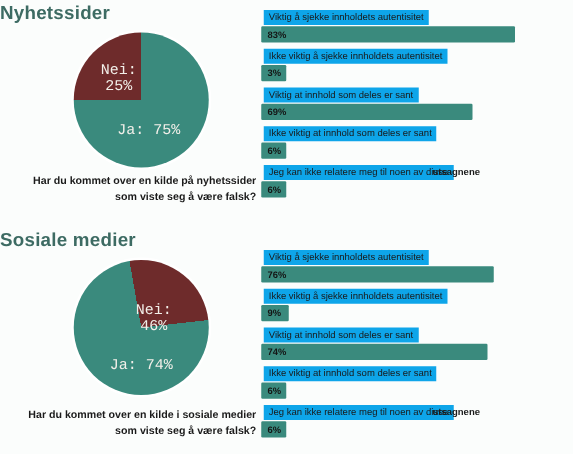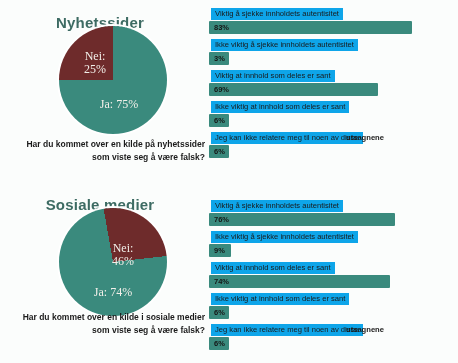--- a/index.html
+++ b/index.html
@@ -8,33 +8,32 @@
     background:#fbfdfc;
     font-family:"Liberation Sans", sans-serif;
     overflow:hidden;
     position:relative;
   }
   .section{position:absolute;left:0;width:458px;height:181px;}
   .sec1{top:0;}
   .sec2{top:182px;}
 
   .chart-title{
-    position:absolute;left:0;top:14px;width:200px;
-    text-align:center;
+    position:absolute;left:0;top:2px;width:200px;
     font-size:15px;font-weight:bold;
     color:#3d6b63;
     letter-spacing:.2px;
     line-height:17px;
   }
 
   .pie-wrap{position:absolute;left:55px;top:24px;width:118px;height:112px;}
   .pie{position:absolute;left:4px;top:2px;width:108px;height:108px;border-radius:50%;
        box-shadow:0 0 0 2px #ffffff;}
   .slice-label{position:absolute;color:#f2efe9;text-align:center;
-       font-family:Liberation Serif, serif;font-size:12px;line-height:13px;}
+       font-family:Liberation Mono, monospace;font-size:12px;line-height:13px;}
 
   .caption{
     position:absolute;left:0;width:205px;
     text-align:right;
     font-size:8.5px;font-weight:bold;color:#1b1b1b;
     line-height:13px;
   }
 
   .bars{position:absolute;left:205px;top:0;width:253px;height:181px;}
   .barrow{position:absolute;left:0;width:253px;height:33px;}
@@ -120,21 +119,21 @@
 
   <div class="pie-wrap">
     <div class="pie" id="pie2" style="background: conic-gradient(from 350deg, rgb(110, 43, 43) 0deg, rgb(110, 43, 43) 93.6deg, rgb(58, 138, 125) 93.6deg, rgb(58, 138, 125) 360deg);"></div>
     <div class="slice-label" style="left:46px;top:36px;width:44px;">
       <span>Nei:</span><br>
       <span>46%</span>
     </div>
     <div class="slice-label" style="left:28px;top:80px;width:60px;">Ja: 74%</div>
   </div>
 
-  <div class="caption" style="top:129px;">
+  <div class="caption" style="top:143px;">
     <span>Har du kommet over en kilde i sosiale medier</span><br>
     <span>som viste seg å være falsk?</span>
   </div>
 
   <div class="bars">
 
     <div class="barrow" style="top:18px;">
       <div class="bar" id="s2b0" style="width: 186px;"></div>
       <div class="barlabel">Viktig å sjekke innholdets autentisitet</div>
       <div class="barvalue">76%</div>

